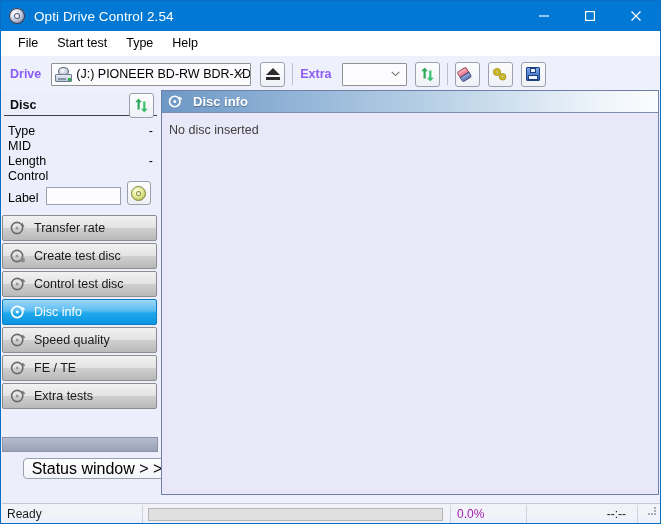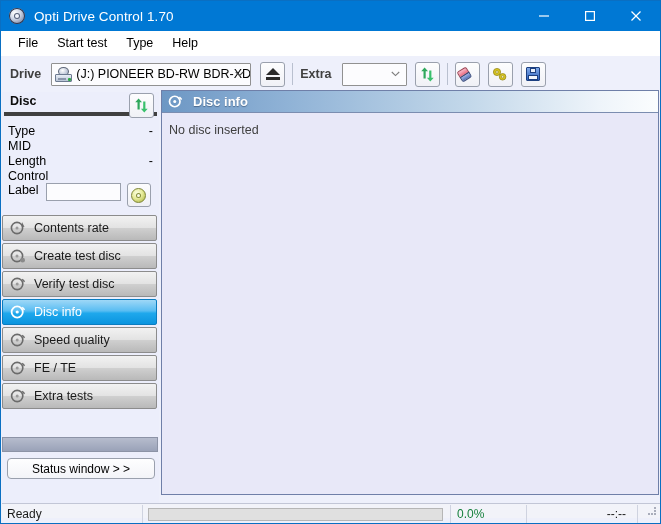--- a/index.html
+++ b/index.html
@@ -81,21 +81,21 @@
   .toolbar {
     position: absolute; left: 0; top: 55px;
     width: 659px; height: 36px;
     background: #eef0fb;
     display: flex; align-items: center;
     box-sizing: border-box;
     padding-left: 9px;
   }
   .tb-label {
     font-size: 12.5px; font-weight: bold;
-    color: #404040;
+    color: #8b5cf6;
     margin-right: 10px;
   }
   .combo {
     height: 23px;
     background: #fcfcfe;
     border: 1px solid #919191;
     border-radius: 1px;
     display: flex; align-items: center;
     box-sizing: border-box;
     position: relative;
@@ -225,42 +225,42 @@
     box-sizing: border-box;
   }
   .disc-group {
     position: absolute; left: 0; top: 0;
     width: 157px; height: 123px;
     background: #eceefb;
   }
   .disc-header {
     position: absolute; left: 2px; top: 2px;
     width: 153px; height: 22px;
-    border-bottom: 4px solid #404040;
-    display: flex; align-items: flex-start;
+    border-bottom: 1px solid #404040;
+    display: flex; align-items: center;
     box-sizing: border-box;
   }
   .disc-header .t {
     font-size: 12.5px; font-weight: bold; color: #0d0d0d;
     margin-left: 6px;
   }
   .disc-header .btn {
     position: absolute; right: 3px; top: -1px;
   }
   .fieldrow {
     position: absolute; left: 6px;
     width: 145px; height: 16px;
     font-size: 12.5px;
   }
   .fieldrow .k { position: absolute; left: 0; top: 0; }
   .fieldrow .v { position: absolute; right: 0; top: 0; }
   .label-row {
     position: absolute; left: 6px; top: 91px;
     width: 150px; height: 22px;
-    display: flex; align-items: flex-start;
+    display: flex; align-items: flex-end;
   }
   .label-row .k { font-size: 12.5px; margin-right: 7px; }
   .label-input {
     width: 75px; height: 18px;
     background: #fcfcfe;
     border: 1px solid #9aa0ad;
     box-sizing: border-box;
   }
   .disc-btn {
     width: 24px; height: 24px;
@@ -313,28 +313,28 @@
   }
   .navbtn.active .lbl { color: #ffffff; }
   .navstrip {
     position: absolute; left: 0; top: 345px;
     width: 156px; height: 15px;
     background: linear-gradient(#b6bccd, #9aa2b8);
     border: 1px solid #8c93a6;
     box-sizing: border-box;
   }
   .statuswin-btn {
-    position: absolute; left: 5px; top: 366px;
+    position: absolute; left: 21px; top: 366px;
     width: 148px; height: 21px;
     background: linear-gradient(#fefeff, #f3f4f8);
     border: 1px solid #9aa0ad;
     border-radius: 4px;
     box-sizing: border-box;
     display: flex; align-items: center; justify-content: center;
-    font-size: 12px;
+    font-size: 16px;
   }
 
   
   .rightpane {
     position: absolute; left: 160px; top: 89px;
     width: 498px; height: 405px;
     border: 1px solid #6f7fa8;
     background: #e8e8f8;
     box-sizing: border-box;
   }
@@ -379,41 +379,41 @@
   }
   .sb-progress {
     position: absolute; left: 146px; top: 4px;
     width: 295px; height: 13px;
     background: #e0e0e0;
     border: 1px solid #b6b6b6;
     box-sizing: border-box;
   }
   .sb-pct {
     position: absolute; left: 455px; top: 3px;
-    font-size: 12px; color: #15803d;
+    font-size: 12px; color: #a21caf;
   }
   .sb-time {
     position: absolute; right: 34px; top: 3px;
     font-size: 12px; color: #1a1a1a;
   }
   .sb-grip {
     position: absolute; right: 3px; bottom: 2px;
     width: 11px; height: 11px;
   }
 </style>
 </head>
 <body>
 
 <div id="app">
 
   <div class="titlebar">
     <div class="titlebar-icon">
       <div class="cdglyph"></div>
     </div>
-    <div class="title-text">Opti Drive Control 1.70</div>
+    <div class="title-text">Opti Drive Control 2.54</div>
     <div class="winbtns">
       <div class="winbtn">
         <svg width="12" height="12" viewBox="0 0 12 12">
             <line x1="1" y1="6" x2="11" y2="6" stroke="#ffffff" stroke-width="1.2"></line>
           </svg>
       </div>
       <div class="winbtn">
         <svg width="12" height="12" viewBox="0 0 12 12">
             <rect x="1.6" y="1.6" width="8.8" height="8.8" fill="none" stroke="#ffffff" stroke-width="1.2"></rect>
           </svg>
@@ -566,21 +566,21 @@
     <div class="navlist">
 
       <div class="navbtn">
         <span class="ico">
           <svg width="16" height="16" viewBox="0 0 16 16">
               <circle cx="7" cy="8" r="5.6" fill="none" stroke="#6b6b6b" stroke-width="1.6"></circle>
               <circle cx="7" cy="8" r="1.5" fill="#9a9a9a"></circle>
               <path d="M12 2 L14.5 7 L11.8 6.4 Z" fill="#6b6b6b"></path>
             </svg>
         </span>
-        <span class="lbl">Contents rate</span>
+        <span class="lbl">Transfer rate</span>
       </div>
 
       <div class="navbtn">
         <span class="ico">
           <svg width="16" height="16" viewBox="0 0 16 16">
               <circle cx="7" cy="8" r="5.6" fill="none" stroke="#6b6b6b" stroke-width="1.6"></circle>
               <circle cx="7" cy="8" r="1.5" fill="#9a9a9a"></circle>
               <circle cx="12.6" cy="12.2" r="2.4" fill="#8a8a8a"></circle>
             </svg>
         </span>
@@ -588,21 +588,21 @@
       </div>
 
       <div class="navbtn">
         <span class="ico">
           <svg width="16" height="16" viewBox="0 0 16 16">
               <circle cx="7.2" cy="8" r="5.6" fill="none" stroke="#6b6b6b" stroke-width="1.6"></circle>
               <circle cx="7.2" cy="8" r="1.5" fill="#9a9a9a"></circle>
               <path d="M12.2 3.2 L14.6 5.8" stroke="#6b6b6b" stroke-width="1.4"></path>
             </svg>
         </span>
-        <span class="lbl">Verify test disc</span>
+        <span class="lbl">Control test disc</span>
       </div>
 
 
       <div class="navbtn active">
         <span class="ico">
           <svg width="16" height="16" viewBox="0 0 16 16">
               <circle cx="7.2" cy="8" r="5.6" fill="none" stroke="#ffffff" stroke-width="1.8"></circle>
               <circle cx="7.2" cy="8" r="1.6" fill="#ffffff"></circle>
               <path d="M12.2 3.2 L14.6 5.8" stroke="#ffffff" stroke-width="1.5"></path>
             </svg>

